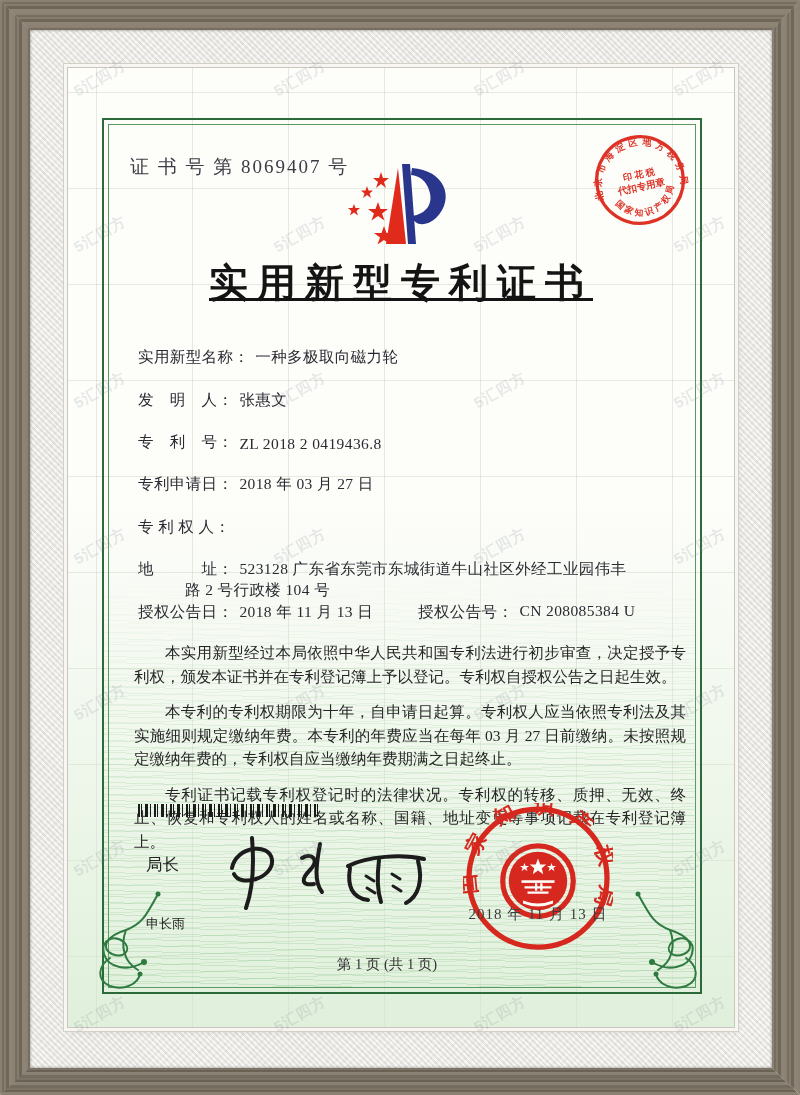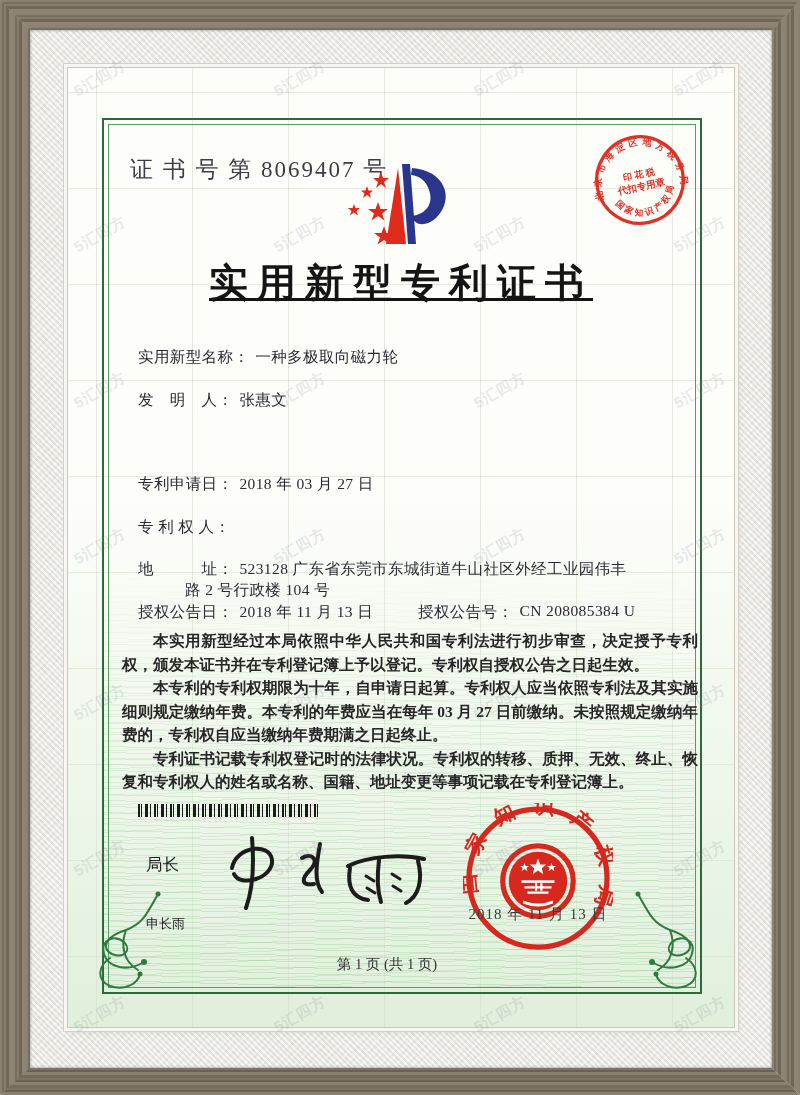--- a/index.html
+++ b/index.html
@@ -46,34 +46,34 @@
      -webkit-mask-image:linear-gradient(to bottom,transparent 0,rgba(0,0,0,.7) 45%,#000 100%);
      mask-image:linear-gradient(to bottom,transparent 0,rgba(0,0,0,.7) 45%,#000 100%);}
   .gborder-outer{position:absolute;left:34px;top:50px;width:596px;height:872px;
      border:2.5px solid #2b6a3a;}
   .gborder-inner{position:absolute;left:4px;top:4px;right:4px;bottom:4px;
      border:1px solid #5a9a62;}
   .flourish{position:absolute;z-index:7;}
   .fl-bl{left:12px;top:820px;}
   .fl-br{left:548px;top:820px;transform:scaleX(-1);}
   
-  .certno{position:absolute;left:62px;top:86px;font-size:23px;letter-spacing:2px;color:#3c3c46;}
+  .certno{position:absolute;left:62px;top:86px;font-size:19px;letter-spacing:2px;color:#3c3c46;}
   .logo{position:absolute;left:268px;top:92px;}
   .title{position:absolute;left:0;right:0;top:188px;text-align:center;
      font-size:39px;font-weight:700;letter-spacing:9px;color:#141414;text-decoration:underline;}
   .frow{position:absolute;left:70px;right:36px;display:flex;align-items:flex-end;
      font-size:15.5px;color:#2a2a32;letter-spacing:.4px;white-space:nowrap;}
   .flabel{flex:0 0 auto;}
   .fvalue{margin-left:6px;}
   .f1{top:279px}.f2{top:322px}.f3{top:364px}.f4{top:406px}.f5{top:449px}.f6{top:491px}.f7{top:534px}
   .addr2{position:absolute;left:117px;top:512px;font-size:15.5px;color:#2a2a32;letter-spacing:.4px;}
   .pair2{position:absolute;left:350px;top:534px;display:flex;font-size:15.5px;color:#2a2a32;letter-spacing:.4px;}
   .paras{position:absolute;left:54px;top:561px;width:576px;font-size:15.5px;line-height:23.5px;
      color:#262626;text-align:justify;}
-  .paras p{margin:0;text-indent:2em;font-weight:bold;}
+  .paras p{margin:12px;text-indent:2em;}
   .barcode{position:absolute;left:70px;top:736px;width:182px;height:13px;
      background:repeating-linear-gradient(90deg,#1b1b1b 0 2px,transparent 2px 3px,#1b1b1b 3px 4px,transparent 4px 7px,#1b1b1b 7px 10px,transparent 10px 12px,#1b1b1b 12px 13px,transparent 13px 16px);}
   .sig-title{position:absolute;left:78px;top:786px;font-size:16.5px;color:#222;}
   .sig-name{position:absolute;left:78px;top:839px;font-size:13px;color:#222;margin-top:8px;}
   .signature{position:absolute;left:148px;top:760px;}
   .seal{position:absolute;left:395px;top:735px;width:150px;height:150px;}
   .seal-date{position:absolute;left:340px;top:837px;width:260px;text-align:center;
      font-size:15px;letter-spacing:1px;color:#3c3c3c;z-index:8;}
   .footer{position:absolute;left:12px;right:40px;top:887px;text-align:center;font-size:14.5px;color:#333;}
   .taxstamp{position:absolute;left:522px;top:62px;width:100px;height:100px;transform:rotate(-12deg);}
@@ -140,20 +140,24 @@
 
     <div class="title">实用新型专利证书</div>
 
     <div class="frow f1">
       <span class="flabel">实用新型名称：</span>
       <span class="fvalue">一种多极取向磁力轮</span>
     </div>
     <div class="frow f2">
       <span class="flabel">发　明　人：</span>
       <span class="fvalue">张惠文</span>
+    </div>
+    <div class="frow f3">
+      <span class="flabel">专　利　号：</span>
+      <span class="fvalue">ZL 2018 2 0419436.8</span>
     </div>
     <div class="frow f4">
       <span class="flabel">专利申请日：</span>
       <span class="fvalue">2018 年 03 月 27 日</span>
     </div>
     <div class="frow f5">
       <span class="flabel">专 利 权 人：</span>
     </div>
     <div class="frow f6">
       <span class="flabel">地　　　址：</span>

